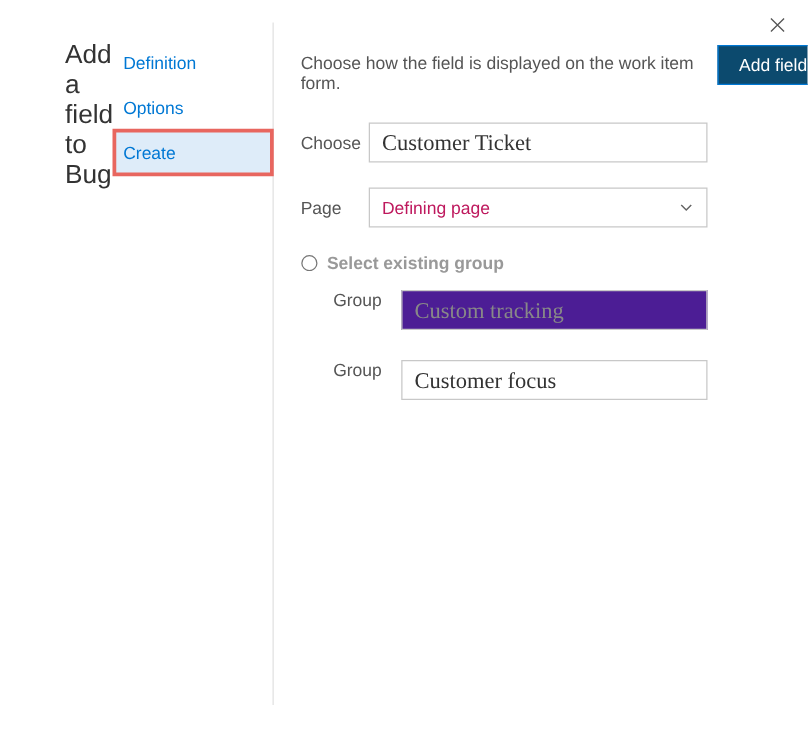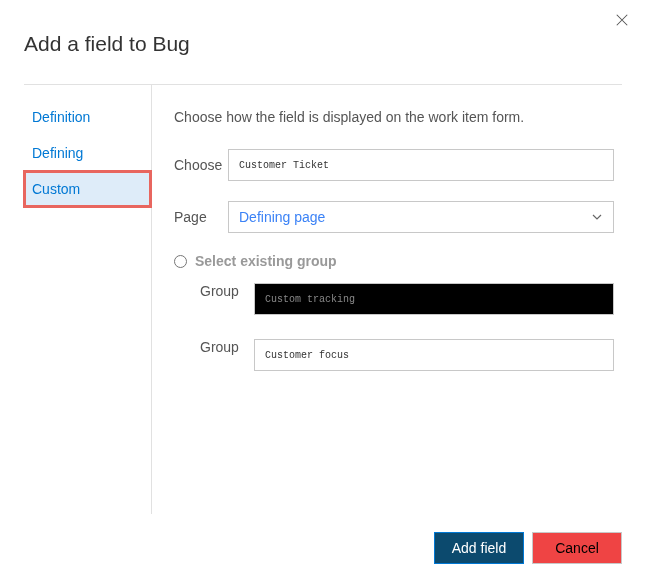--- a/index.html
+++ b/index.html
@@ -9,21 +9,22 @@
       color: #333;
       width: 646px;
       height: 584px;
       background: #fff;
       position: relative;
     }
     .dialog {
       padding: 18px 24px 20px 24px;
       height: 100%;
       display: flex;
-      flex-direction: column;
+      flex-direction: row;
+      margin-left: 28px;
     }
     .close-btn {
       position: absolute;
       top: 8px;
       right: 12px;
       font-size: 16px;
       color: #555;
       cursor: pointer;
       width: 24px;
       height: 24px;
@@ -81,39 +82,39 @@
     .form-label {
       width: 54px;
       color: #555;
       font-size: 14px;
     }
     .text-input {
       flex: 1;
       height: 32px;
       border: 1px solid #c8c8c8;
       padding: 6px 10px;
-      font-size: 10px;
-      font-family: Liberation Mono, monospace;
+      font-size: 18px;
+      font-family: Liberation Serif, serif;
       color: #333;
     }
     .text-input[disabled] {
-      background: #000000;
+      background: #4c1d95;
       color: #888;
     }
     .dropdown {
       flex: 1;
       height: 32px;
       border: 1px solid #c8c8c8;
       display: flex;
       align-items: center;
       justify-content: space-between;
       padding: 0 10px;
       cursor: pointer;
     }
-    .dropdown-text { color: #3b82f6; }
+    .dropdown-text { color: #be185d; }
     .chevron {
       width: 12px;
       height: 12px;
       color: #666;
     }
     .radio-row {
       display: flex;
       align-items: center;
       margin-bottom: 14px;
       color: #777;
@@ -165,22 +166,22 @@
       </svg>
   </div>
 
   <h1 class="dialog-title">Add a field to Bug</h1>
 
   <hr class="divider">
 
   <div class="body-row">
     <nav class="sidebar">
       <div class="nav-item">Definition</div>
-      <div class="nav-item">Defining</div>
-      <div class="nav-item active highlighted">Custom</div>
+      <div class="nav-item">Options</div>
+      <div class="nav-item active highlighted">Create</div>
     </nav>
 
     <div class="content">
       <p class="description">Choose how the field is displayed on the work item form.</p>
 
       <div class="form-row">
         <span class="form-label">Choose</span>
         <input type="text" class="text-input" value="Customer Ticket" style="">
       </div>
 

